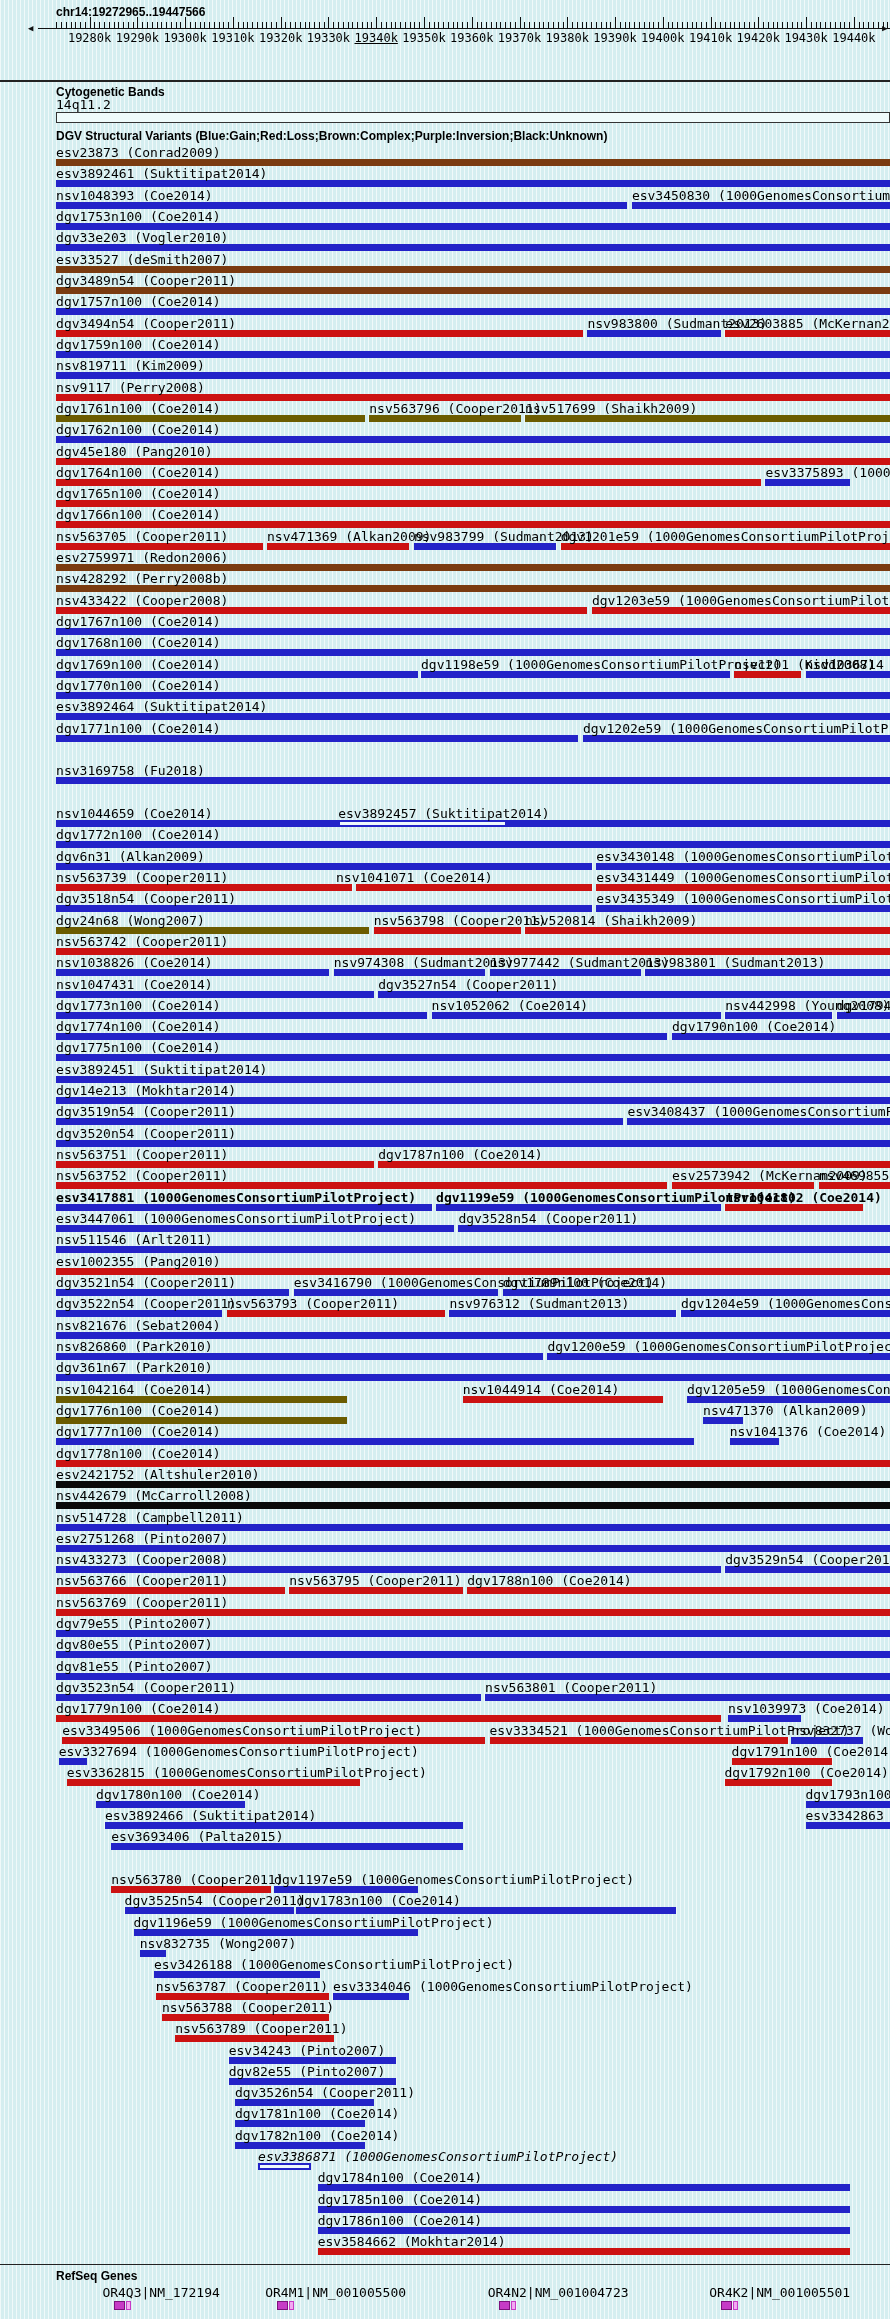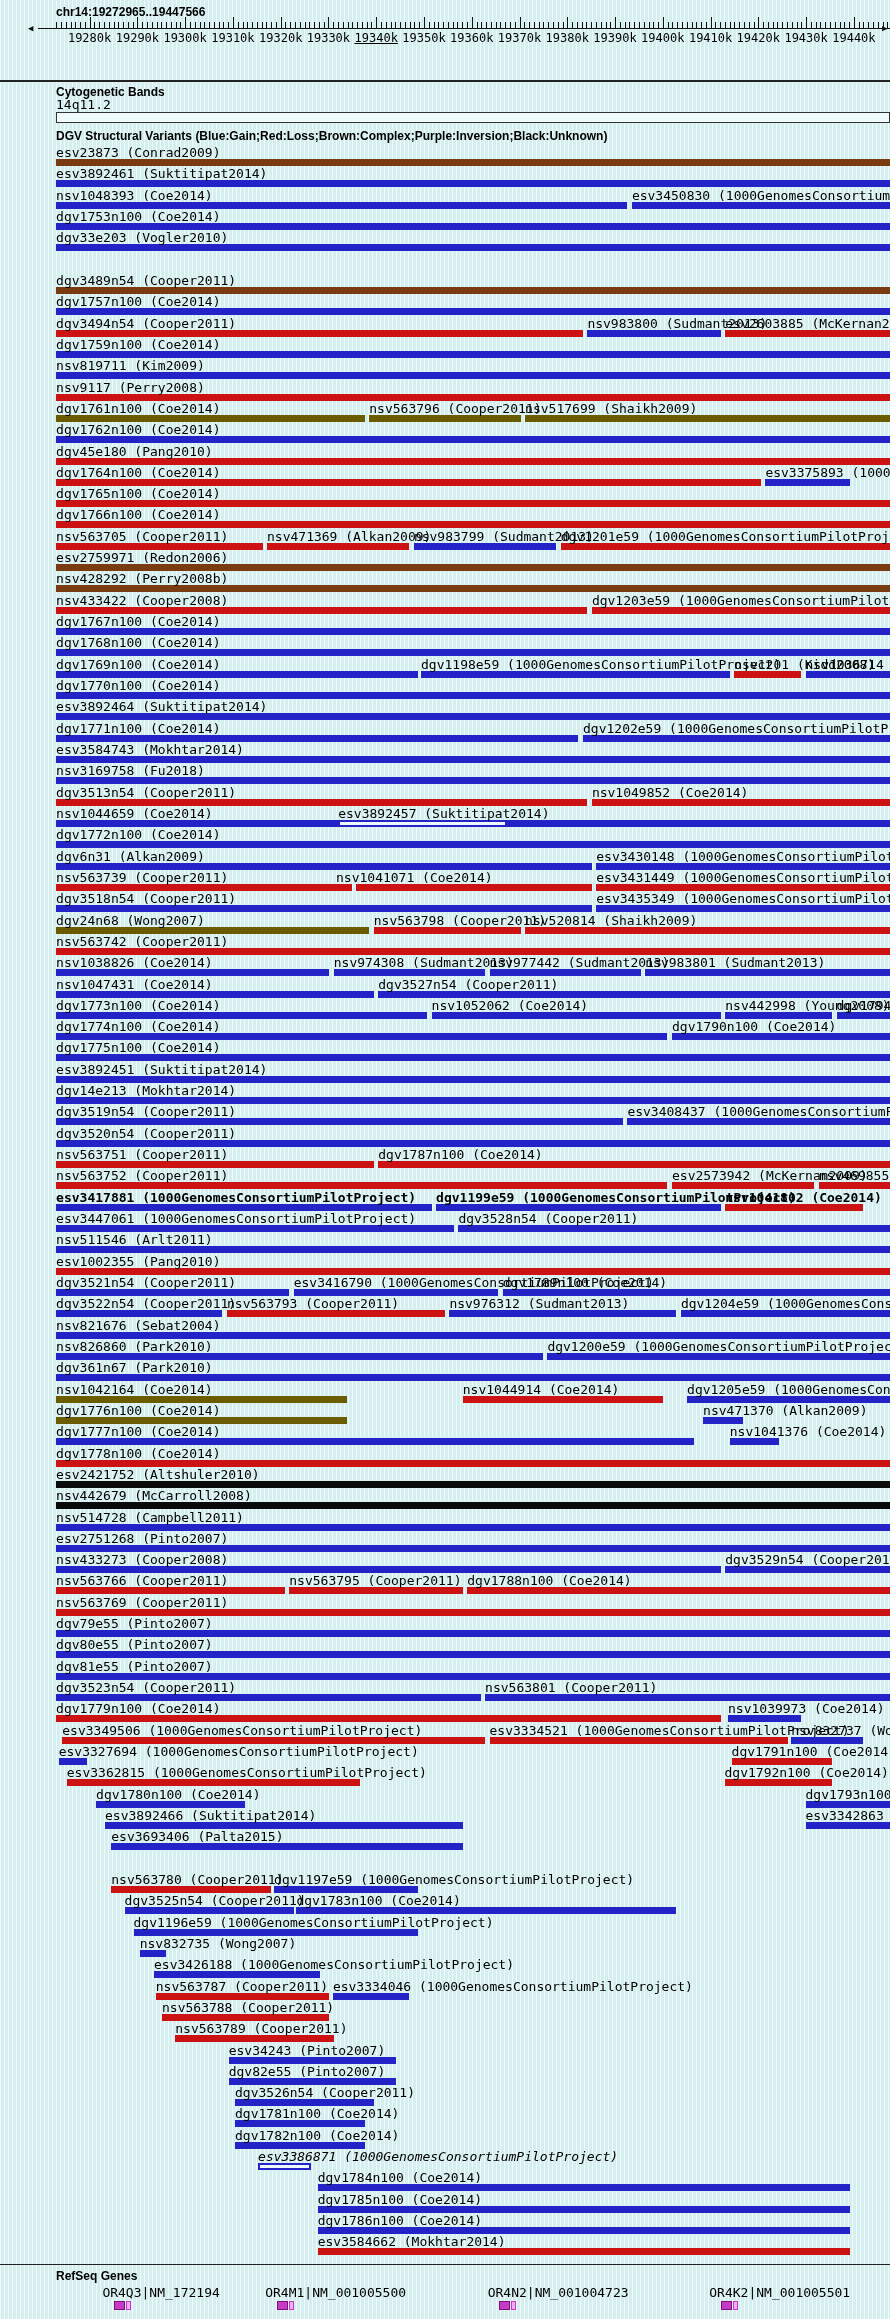--- a/index.html
+++ b/index.html
@@ -270,20 +270,24 @@
         <div class="vlabel" style="left: 631.9px;">esv3450830 (1000GenomesConsortiumPilotProject)</div>
       </div>
       <div class="vrow" style="top: 64px;">
         <div class="vbar" style="left: 56.1px; width: 833.9px; background: rgb(35, 35, 200);"></div>
         <div class="vlabel" style="left: 56.1px;">dgv1753n100 (Coe2014)</div>
       </div>
       <div class="vrow" style="top: 85.3px;">
         <div class="vbar" style="left: 56.1px; width: 833.9px; background: rgb(35, 35, 200);"></div>
         <div class="vlabel" style="left: 56.1px;">dgv33e203 (Vogler2010)</div>
       </div>
+      <div class="vrow" style="top: 106.6px;">
+        <div class="vbar" style="left: 56.1px; width: 833.9px; background: rgb(122, 59, 16);"></div>
+        <div class="vlabel" style="left: 56.1px;">esv33527 (deSmith2007)</div>
+      </div>
       <div class="vrow" style="top: 127.9px;">
         <div class="vbar" style="left: 56.1px; width: 833.9px; background: rgb(122, 59, 16);"></div>
         <div class="vlabel" style="left: 56.1px;">dgv3489n54 (Cooper2011)</div>
       </div>
       <div class="vrow" style="top: 149.2px;">
         <div class="vbar" style="left: 56.1px; width: 833.9px; background: rgb(35, 35, 200);"></div>
         <div class="vlabel" style="left: 56.1px;">dgv1757n100 (Coe2014)</div>
       </div>
       <div class="vrow" style="top: 170.6px;">
         <div class="vbar" style="left: 56.1px; width: 526.9px; background: rgb(204, 18, 18);"></div>
@@ -384,33 +388,23 @@
       <div class="vrow" style="top: 554.3px;">
         <div class="vbar" style="left: 56.1px; width: 833.9px; background: rgb(35, 35, 200);"></div>
         <div class="vlabel" style="left: 56.1px;">esv3892464 (Suktitipat2014)</div>
       </div>
       <div class="vrow" style="top: 575.6px;">
         <div class="vbar" style="left: 56.1px; width: 522.4px; background: rgb(35, 35, 200);"></div>
         <div class="vlabel" style="left: 56.1px;">dgv1771n100 (Coe2014)</div>
         <div class="vbar" style="left: 583px; width: 307px; background: rgb(35, 35, 200);"></div>
         <div class="vlabel" style="left: 583px;">dgv1202e59 (1000GenomesConsortiumPilotProject)</div>
       </div>
-      <div class="vrow" style="top: 597px;">
-        <div class="vbar" style="left: 56.1px; width: 833.9px; background: rgb(35, 35, 200);"></div>
-        <div class="vlabel" style="left: 56.1px;">esv3584743 (Mokhtar2014)</div>
-      </div>
       <div class="vrow" style="top: 618.3px;">
         <div class="vbar" style="left: 56.1px; width: 833.9px; background: rgb(35, 35, 200);"></div>
         <div class="vlabel" style="left: 56.1px;">nsv3169758 (Fu2018)</div>
-      </div>
-      <div class="vrow" style="top: 639.6px;">
-        <div class="vbar" style="left: 56.1px; width: 531.3px; background: rgb(204, 18, 18);"></div>
-        <div class="vlabel" style="left: 56.1px;">dgv3513n54 (Cooper2011)</div>
-        <div class="vbar" style="left: 591.9px; width: 298.1px; background: rgb(204, 18, 18);"></div>
-        <div class="vlabel" style="left: 591.9px;">nsv1049852 (Coe2014)</div>
       </div>
       <div class="vrow" style="top: 660.9px;">
         <div class="vbar" style="left: 56.1px; width: 833.9px; background: rgb(35, 35, 200);"></div>
         <div class="vlabel" style="left: 56.1px;">nsv1044659 (Coe2014)</div>
         <div class="vbar hollow" style="left: 338.2px; width: 164.6px; border-color: rgb(35, 35, 200);"></div>
         <div class="vlabel" style="left: 338.2px;">esv3892457 (Suktitipat2014)</div>
       </div>
       <div class="vrow" style="top: 682.2px;">
         <div class="vbar" style="left: 56.1px; width: 833.9px; background: rgb(35, 35, 200);"></div>
         <div class="vlabel" style="left: 56.1px;">dgv1772n100 (Coe2014)</div>

